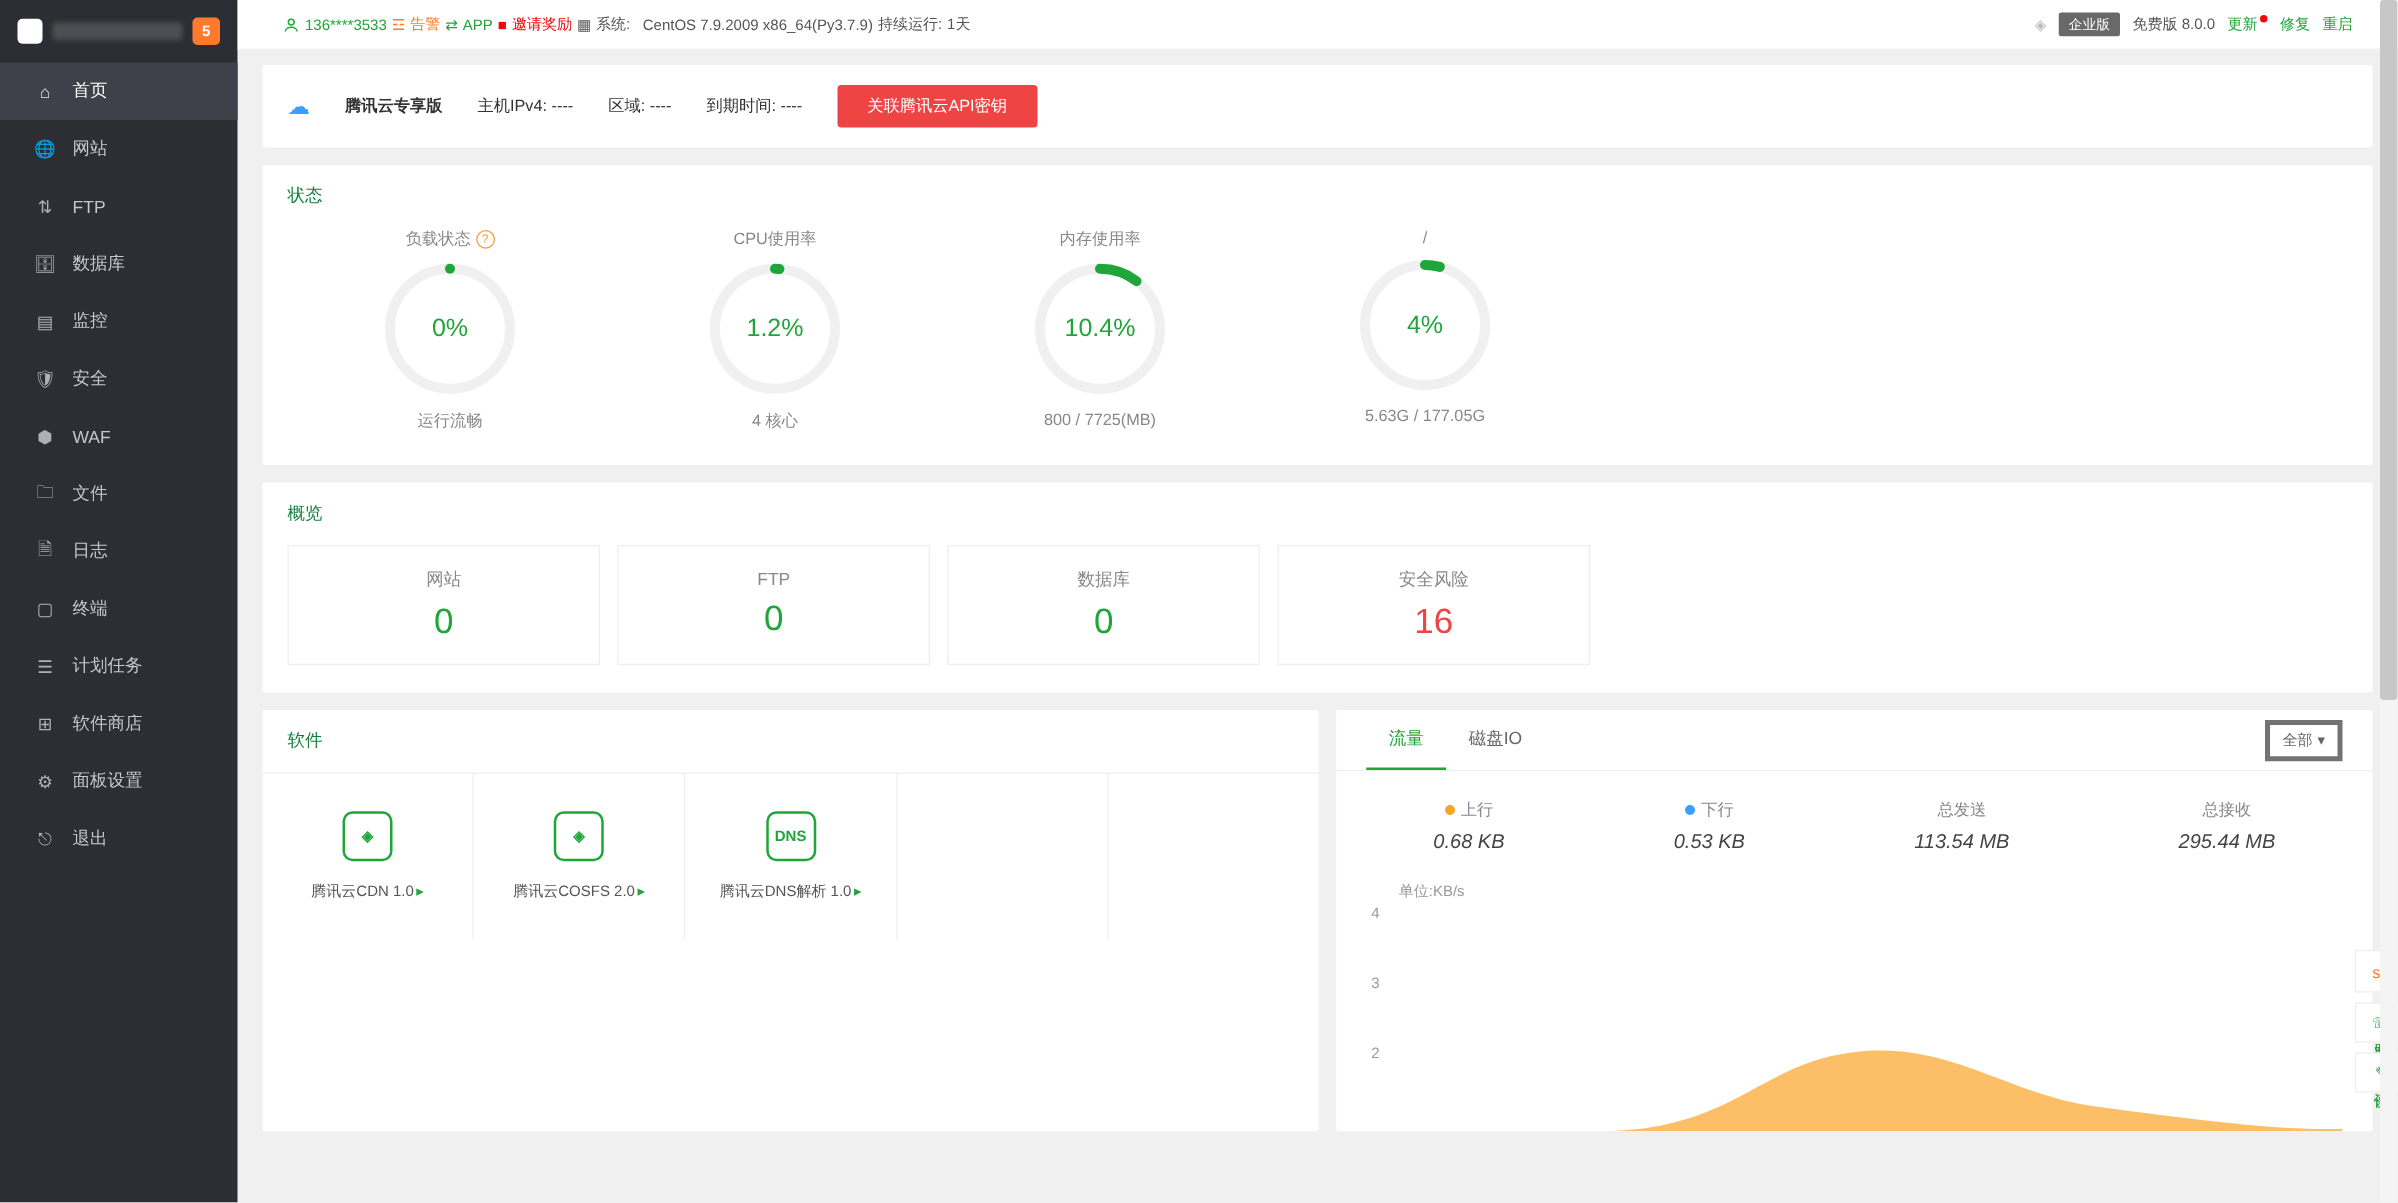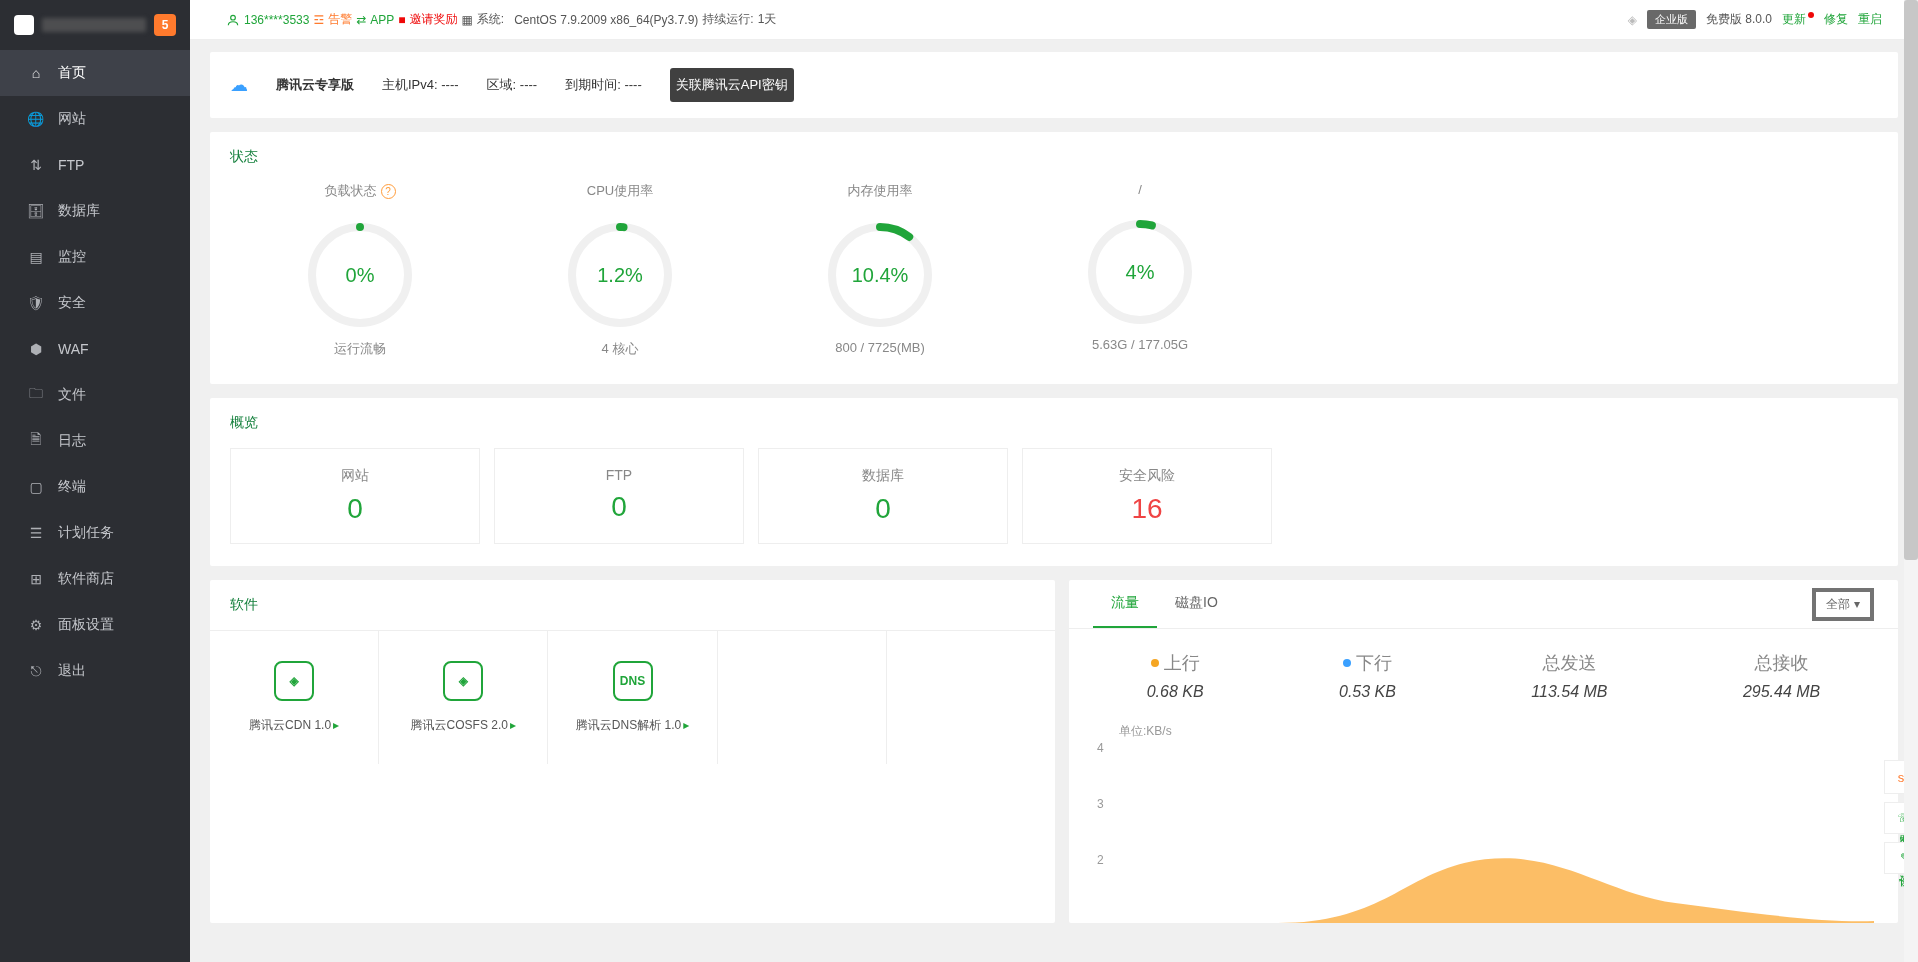--- a/index.html
+++ b/index.html
@@ -26,26 +26,26 @@
 .orange { color: #ff7a2d; }
 .topbar-right { margin-left: auto; display: flex; align-items: center; gap: 10px; }
 .pill-dark { background: #696969; color: #fff; padding: 2px 8px; border-radius: 2px; font-size: 11px; }
 .dot-red { width: 6px; height: 6px; background: #ef0808; border-radius: 50%; display: inline-block; margin-left: 2px; position: relative; top: -5px; }
 
 .content { padding: 12px 20px 0 20px; display: flex; flex-direction: column; gap: 14px; }
 
 .panel { background: #fff; border-radius: 2px; }
 .pnl-cloud { display: flex; align-items: center; gap: 28px; padding: 16px 20px; font-size: 13px; color: #333; }
 .cloud-ico { color: #3aa0ff; font-size: 18px; }
-.btn-green { background: #404040; color: #fff; padding: 8px 6px; border-radius: 3px; cursor: pointer; font-size: 13px; }
+.btn-green { background: #ef4444; color: #fff; padding: 8px 24px; border-radius: 3px; cursor: pointer; font-size: 13px; }
 
 .section-title { padding: 16px 20px 0 20px; font-size: 14px; color: #15803d; }
 .gauges { display: flex; gap: 40px; padding: 16px 40px 26px 40px; }
 .gauge { flex: 0 0 auto; width: 220px; text-align: center; }
-.gauge-title { color: #888; font-size: 13px; margin-bottom: 20px; display: flex; justify-content: center; align-items: center; gap: 4px; }
+.gauge-title { color: #888; font-size: 13px; margin-bottom: 8px; display: flex; justify-content: center; align-items: center; gap: 4px; }
 .gauge-ring { width: 110px; height: 110px; margin: 0 auto; position: relative; }
 .gauge-ring svg { transform: rotate(-90deg); }
 .gauge-val { position: absolute; inset: 0; display: flex; align-items: center; justify-content: center; font-size: 20px; color: #20a53a; font-weight: 500; }
 .gauge-sub { margin-top: 10px; color: #888; font-size: 13px; }
 
 .overview-cards { display: flex; gap: 14px; padding: 16px 20px 22px 20px; }
 .ov-card { flex: 0 0 250px; border: 1px solid #eee; text-align: center; padding: 18px 0; cursor: pointer; }
 .ov-card .lab { color: #888; font-size: 14px; margin-bottom: 8px; }
 .ov-card .num { font-size: 28px; color: #20a53a; }
 .ov-card .num.danger { color: #ef4444; }
@@ -58,21 +58,21 @@
 .sw-ico { width: 40px; height: 40px; margin: 0 auto 16px auto; border: 2px solid #20a53a; border-radius: 8px; display: flex; align-items: center; justify-content: center; color: #20a53a; font-size: 12px; font-weight: 600; }
 .sw-name { font-size: 12px; color: #555; }
 .play { color: #20a53a; margin-left: 2px; }
 
 .traffic-head { display: flex; align-items: center; border-bottom: 1px solid #eee; padding: 0 24px; }
 .traffic-tab { padding: 14px 18px; font-size: 14px; color: #666; cursor: pointer; }
 .traffic-tab.active { color: #20a53a; border-bottom: 2px solid #20a53a; }
 .traffic-filter { margin-left: auto; border: 4px solid #737373; padding: 4px 10px; font-size: 12px; cursor: pointer; display: flex; align-items: center; gap: 4px; }
 .traffic-stats { display: flex; justify-content: space-around; padding: 22px 10px; }
 .t-stat { text-align: center; }
-.t-lab { font-size: 18px; color: #888; display: flex; align-items: center; justify-content: center; gap: 5px; font-family: Liberation Serif, serif; }
+.t-lab { font-size: 13px; color: #888; display: flex; align-items: center; justify-content: center; gap: 5px; font-family: Liberation Serif, serif; }
 .t-dot { width: 8px; height: 8px; border-radius: 50%; display: inline-block; }
 .t-val { margin-top: 8px; font-size: 16px; color: #444; font-style: italic; }
 .chart-zone { padding: 0 24px 10px 50px; position: relative; height: 200px; }
 .chart-unit { position: absolute; left: 50px; top: 0; font-size: 12px; color: #999; }
 .chart-y { position: absolute; left: 28px; top: 18px; font-size: 12px; color: #999; display: flex; flex-direction: column; gap: 42px; }
 .chart-area { position: absolute; left: 60px; right: 24px; bottom: 0; height: 140px; }
 .wave { width: 100%; height: 100%; }
 
 
 .floaters { position: absolute; right: 0; top: 760px; display: flex; flex-direction: column; gap: 8px; }

